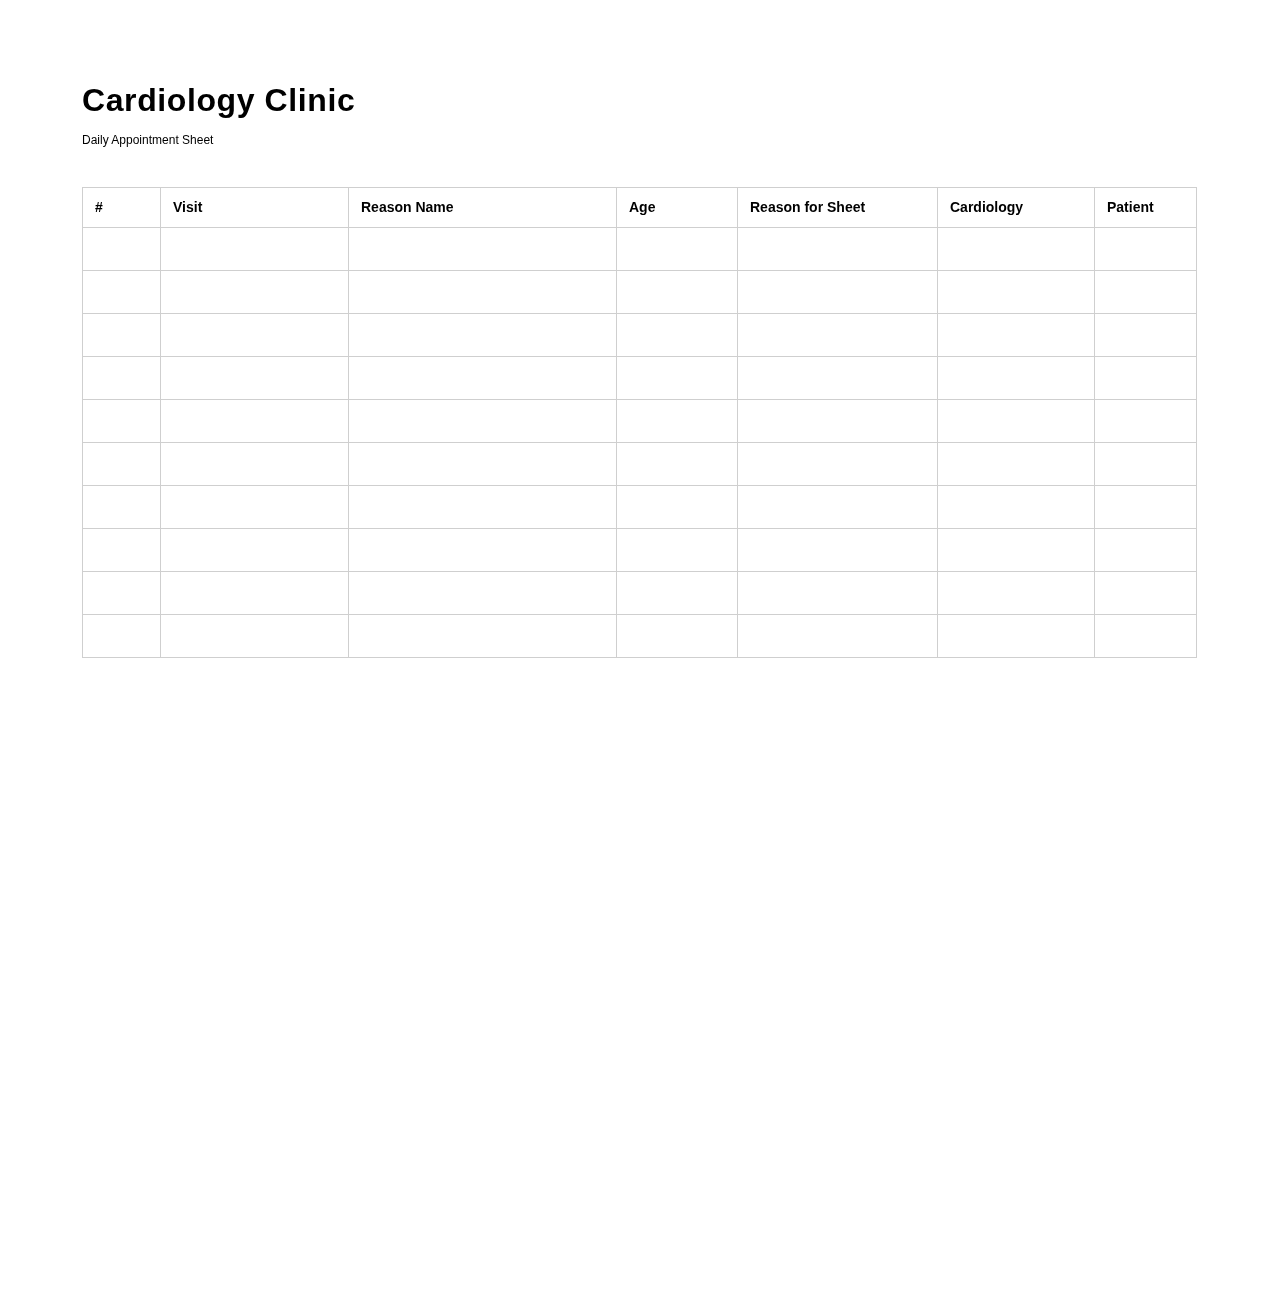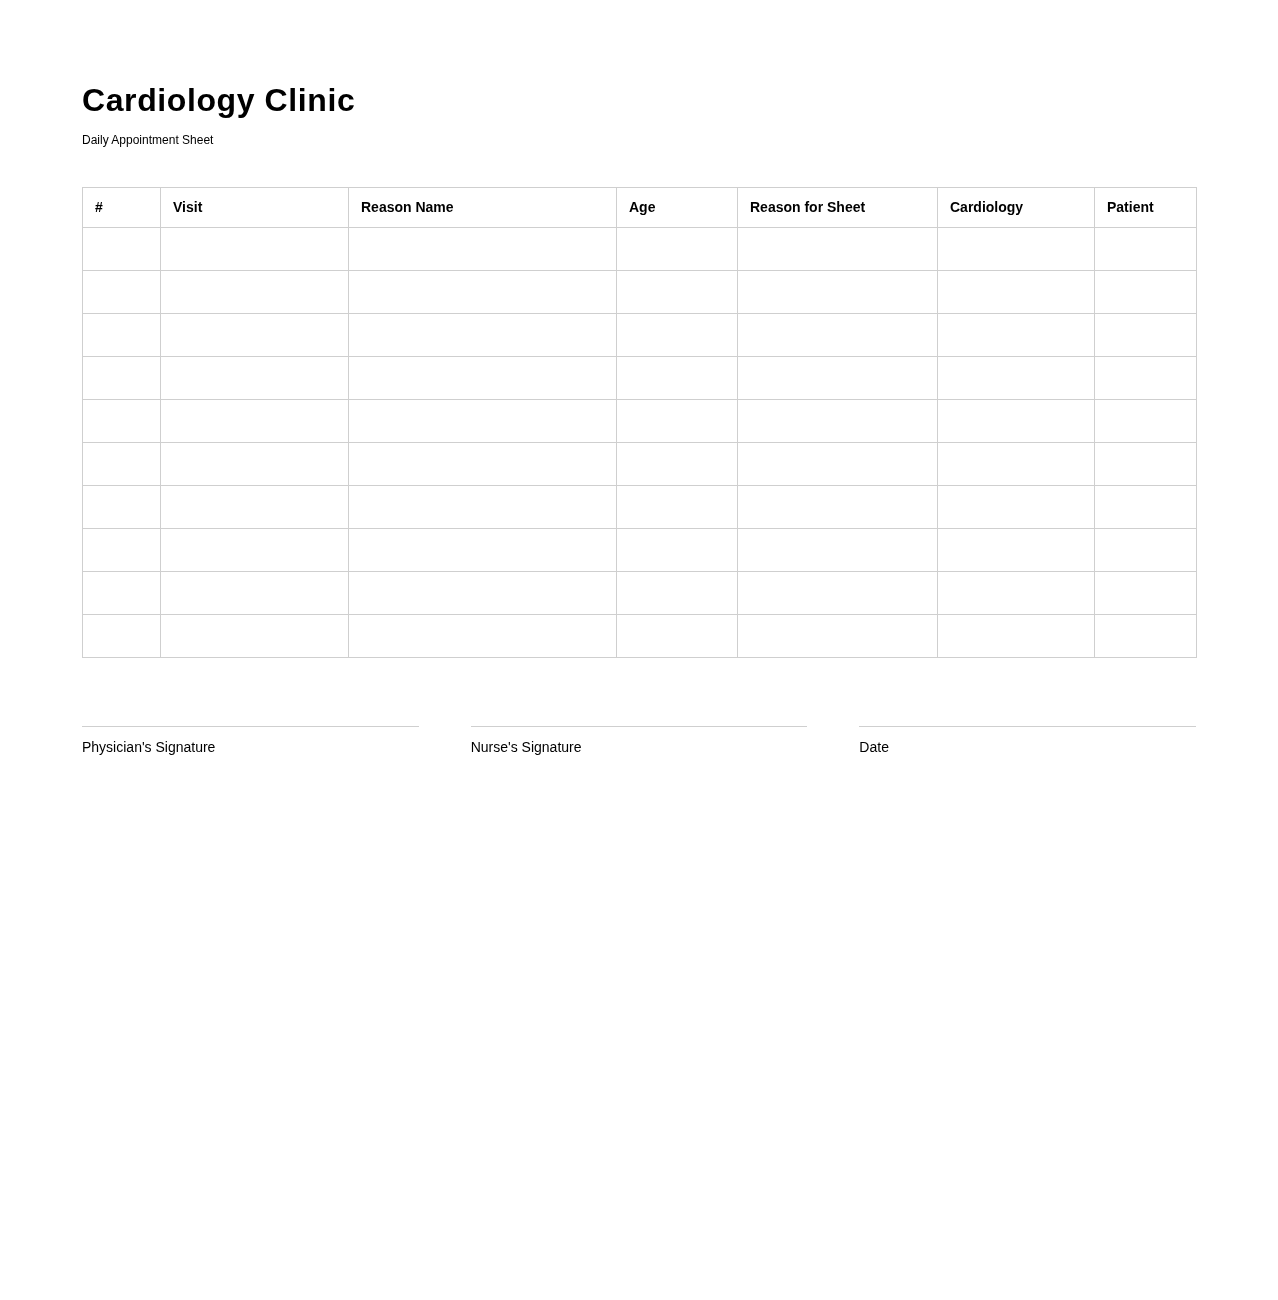--- a/index.html
+++ b/index.html
@@ -234,29 +234,15 @@
               <td></td>
               <td></td>
               <td></td>
               <td></td>
               <td></td>
             </tr>
           </tbody>
       </table>
     </div>
 
-    <div class="sign-row">
-      <div class="sign-block">
-        <div class="sign-line"></div>
-        <div class="sign-label">Physician's Signature</div>
-      </div>
-      <div class="sign-block">
-        <div class="sign-line"></div>
-        <div class="sign-label">Nurse's Signature</div>
-      </div>
-      <div class="sign-block">
-        <div class="sign-line"></div>
-        <div class="sign-label">Date</div>
-      </div>
-    </div>
 
   </div>
 </div>
 
 </body></html>

